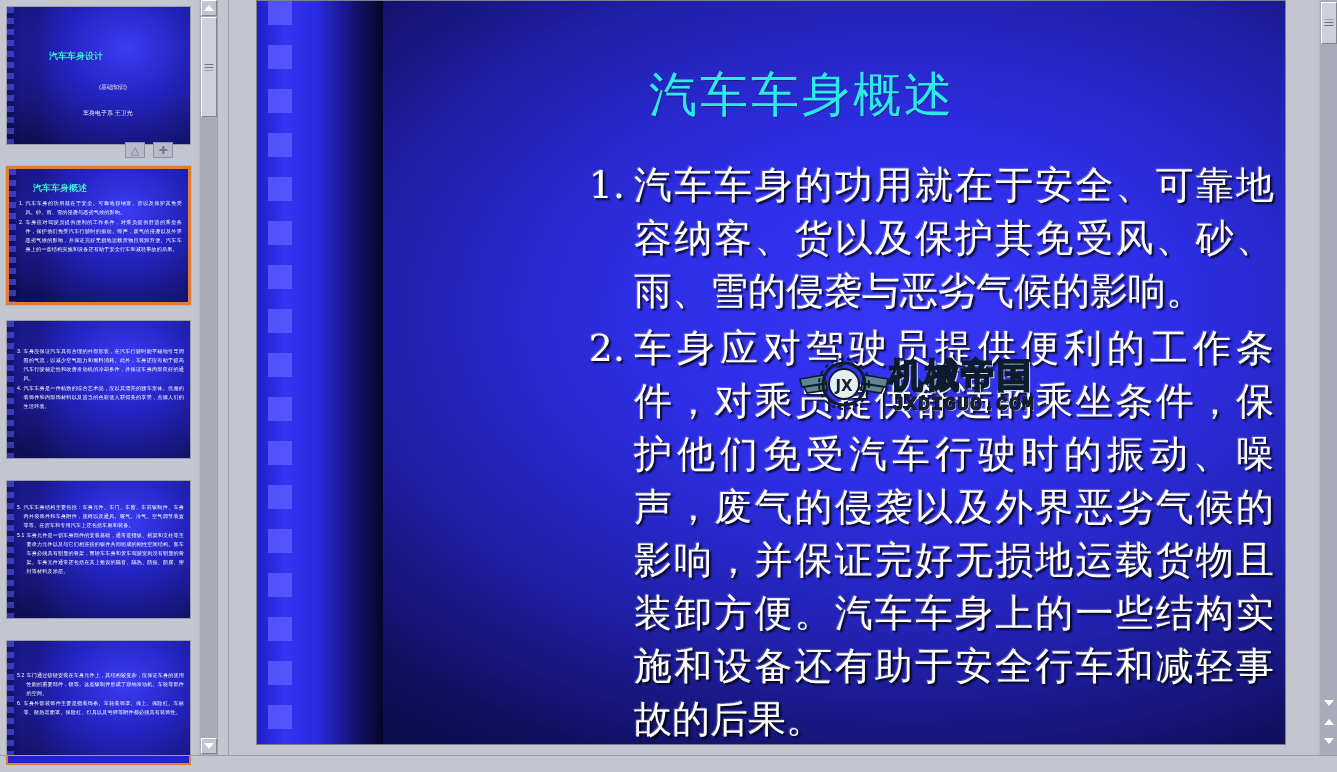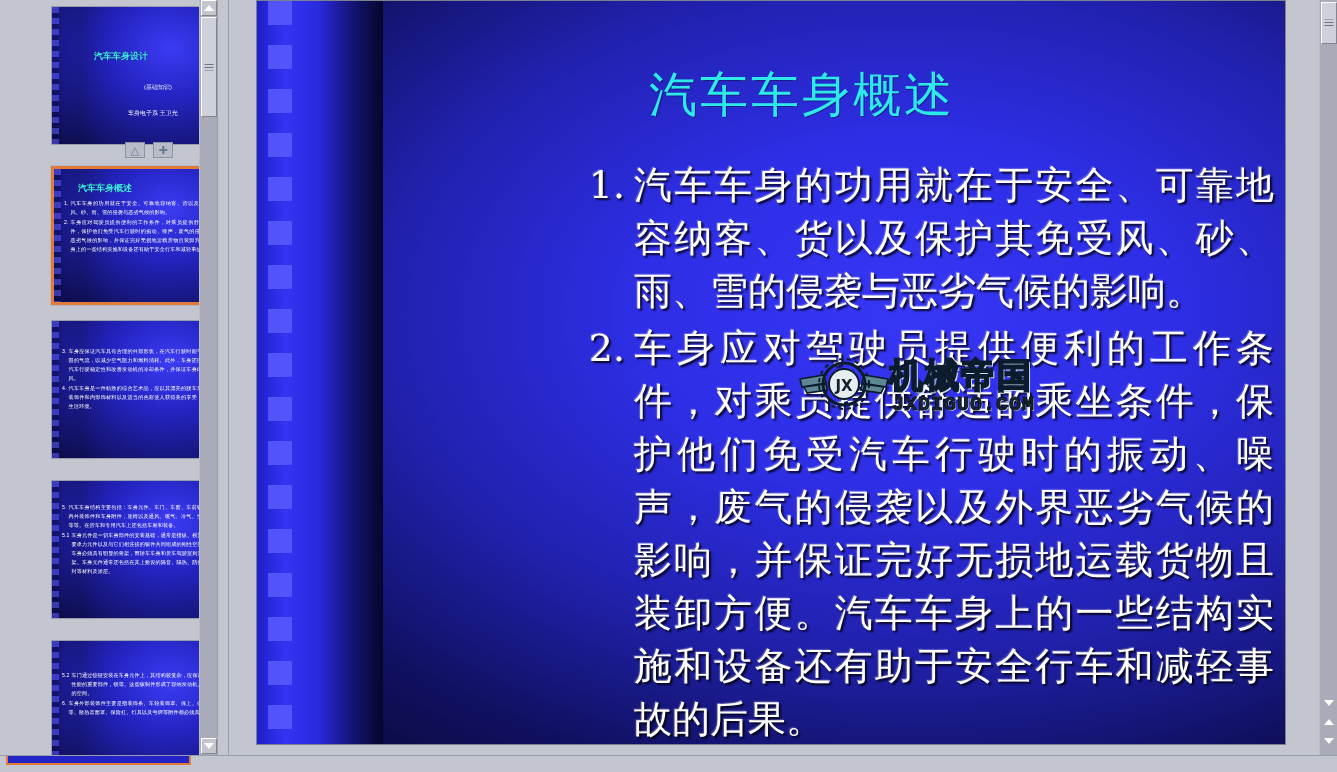--- a/index.html
+++ b/index.html
@@ -25,21 +25,20 @@
     overflow: hidden;
   }
   .thumb {
     position: absolute;
     left: 6px;
     width: 185px;
     height: 139px;
     background: #1d1e9c;
     border: 1px solid #9a9dab;
     overflow: hidden;
-    margin-left: 45px;
   }
   .thumb.selected {
     border: 3px solid #e07b39;
     outline: 1px solid #b5b8c4;
   }
   .thumb-inner {
     position: absolute;
     inset: 0;
     background:
       linear-gradient(to right,

